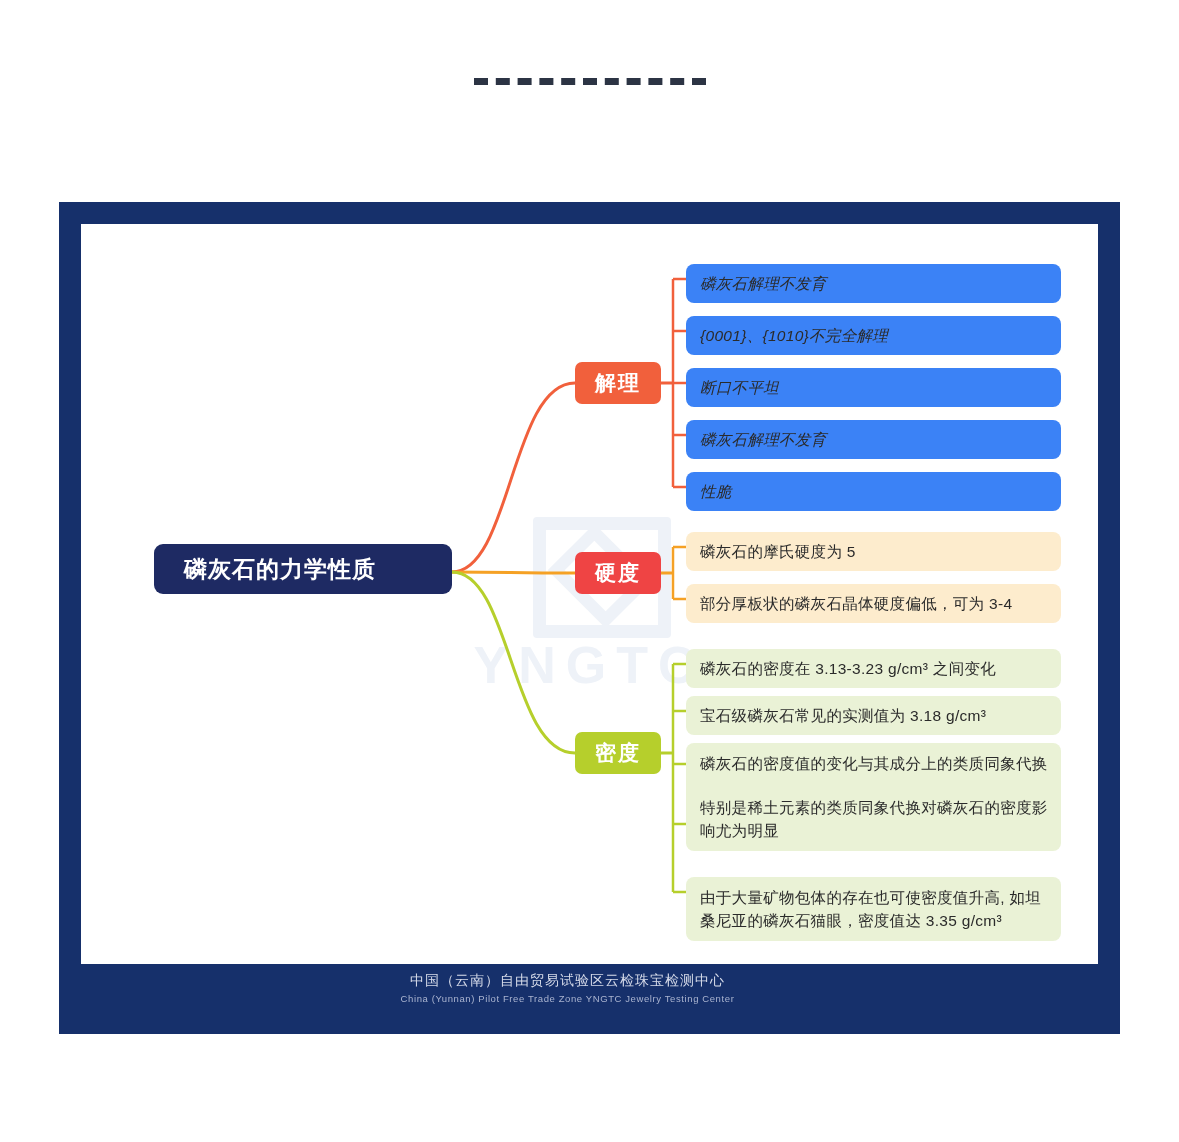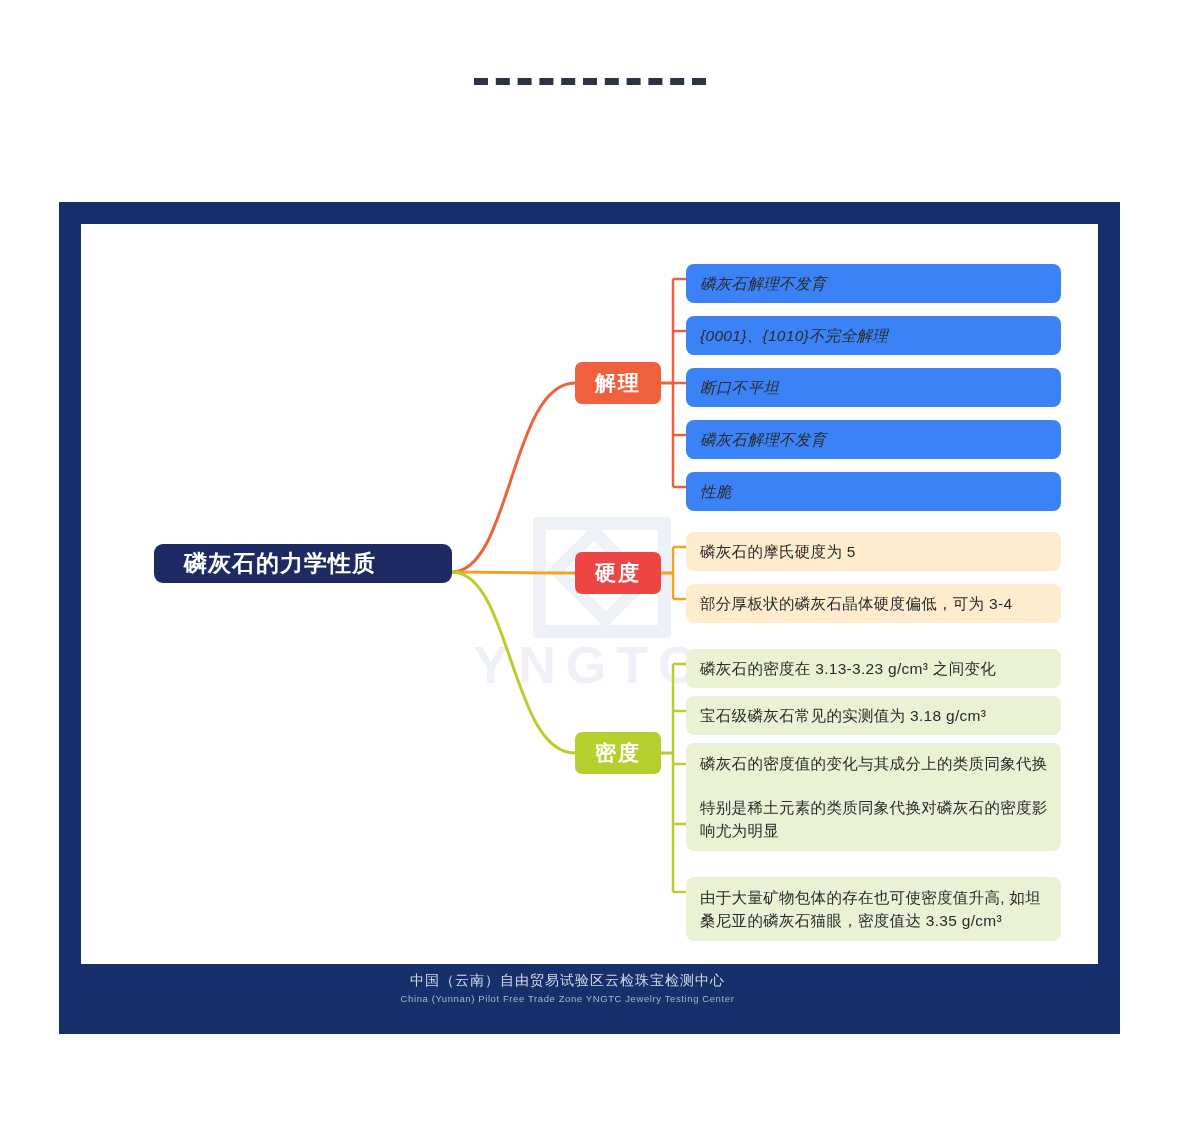--- a/index.html
+++ b/index.html
@@ -104,21 +104,21 @@
     left: 0; top: 0;
     width: 1017px;
     height: 740px;
   }
 
   .root-node {
     position: absolute;
     left: 73px;
     top: 320px;
     width: 298px;
-    height: 39px;
+    height: 50px;
     background: #1e2a63;
     border-radius: 9px;
     color: #ffffff;
     font-size: 23px;
     font-weight: bold;
     letter-spacing: 1px;
     display: flex;
     align-items: center;
     padding-left: 30px;
     box-sizing: border-box;

